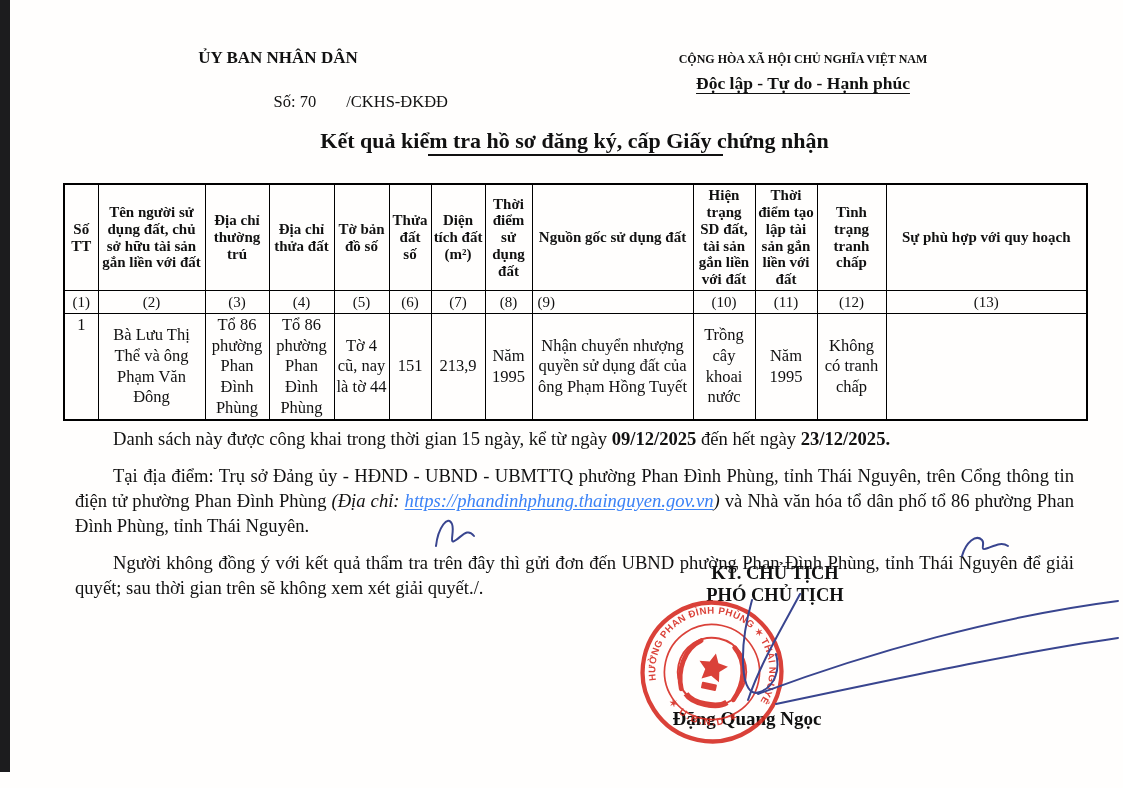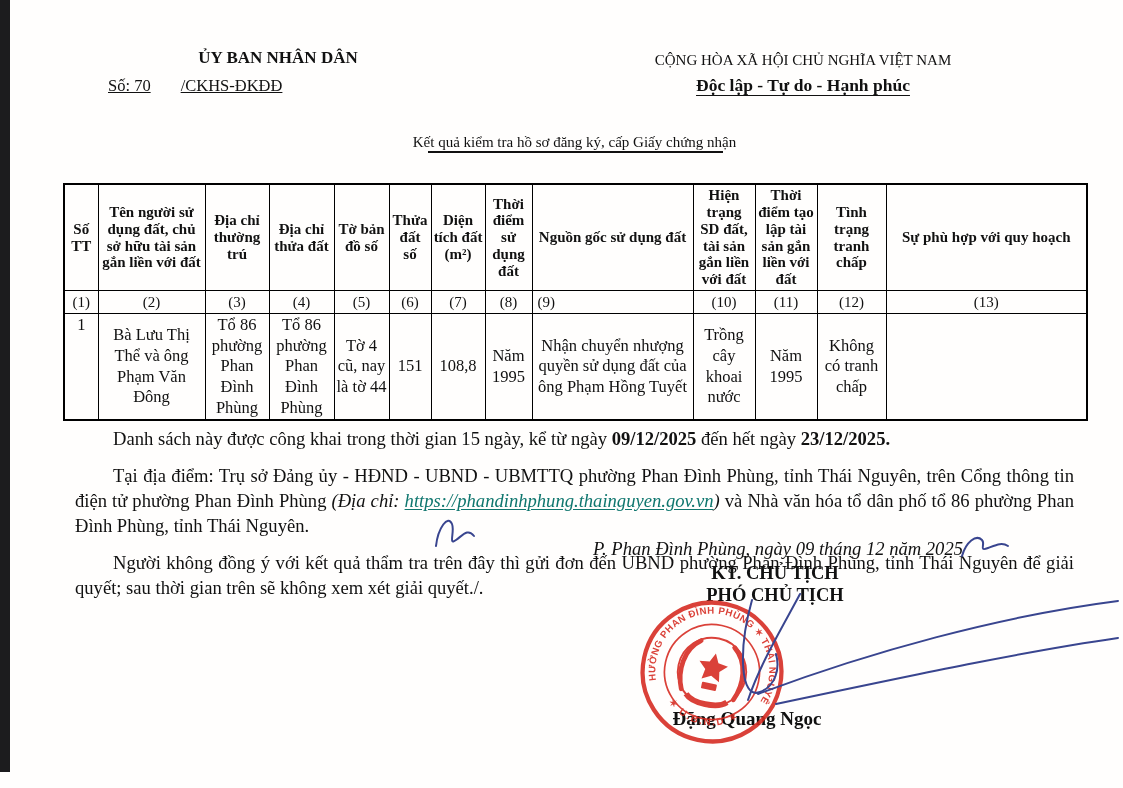--- a/index.html
+++ b/index.html
@@ -7,43 +7,43 @@
     position:relative;width:1123px;height:788px;background:#fffefd;
     font-family:"Liberation Serif","DejaVu Serif",serif;color:#111;
     overflow:hidden;
   }
   .scan-edge{position:absolute;left:0;top:0;width:10px;height:772px;background:#1c1c1e;}
   
   .hdr-left{position:absolute;left:108px;top:48px;width:340px;text-align:center;}
   .hdr-left .l1{font-weight:bold;font-size:17px;}
   .hdr-left .l2{font-weight:bold;font-size:17px;position:relative;margin-top:6px;}
   .hdr-left .l2 .part-underline{position:absolute;left:88px;bottom:-3px;width:148px;height:1.5px;background:#111;}
-  .doc-no{margin-top:8px;font-size:16.5px;display:flex;justify-content:flex-start;gap:30px;text-decoration:underline;}
+  .doc-no{margin-top:24px;font-size:16.5px;display:flex;justify-content:flex-end;gap:30px;}
   .hdr-right{position:absolute;left:568px;top:52px;width:470px;text-align:center;}
-  .hdr-right .l1{font-weight:normal;font-size:15px;}
+  .hdr-right .l1{font-weight:bold;font-size:12px;}
   .hdr-right .l2{font-weight:bold;font-size:17.5px;margin-top:6px;text-decoration:underline;text-underline-offset:4px;}
   .titles{position:absolute;left:63px;top:128px;width:1023px;text-align:center;}
   .titles .t1{font-weight:bold;font-size:20px;letter-spacing:.3px;}
-  .titles .t2{font-weight:normal;font-size:15px;margin-top:6px;position:relative;}
+  .titles .t2{font-weight:bold;font-size:22px;margin-top:0;position:relative;}
   .titles .t2 .part-underline{position:absolute;left:365px;bottom:-2px;width:295px;height:1.6px;background:#111;}
   
   table.pub{position:absolute;left:63px;top:183px;border-collapse:collapse;table-layout:fixed;width:1023px;}
   table.pub th,table.pub td{border:1px solid #000;padding:1px 2px;text-align:center;vertical-align:middle;overflow:hidden;}
   table.pub{border:2px solid #000;}
   table.pub th{font-weight:bold;font-size:15px;line-height:1.12;height:103px;}
   tr.nums td{font-size:15px;height:20px;line-height:1;}
   tr.nums td.left{text-align:left;padding-left:5px;}
   tr.data td{font-size:16.5px;line-height:1.25;height:102px;}
   tr.data td.top{vertical-align:top;}
   
   .bodytext{position:absolute;left:63px;top:414px;width:1023px;font-size:18.6px;line-height:25px;}
   .bodytext p{margin:12px;text-indent:38px;text-align:justify;}
   .b{font-weight:bold;}
   .i{font-style:italic;}
-  a.url{color:#0f766e;font-style:italic;text-decoration:underline;text-underline-offset:2px;}
+  a.url{color:#3b82f6;font-style:italic;text-decoration:underline;text-underline-offset:2px;}
   
   .dateline{position:absolute;left:588px;top:538px;width:380px;text-align:center;font-style:italic;font-size:18.6px;}
   .sig-titles{position:absolute;left:600px;top:562px;width:350px;text-align:center;font-weight:bold;font-size:18.5px;line-height:22px;}
   .signer-name{position:absolute;left:572px;top:708px;width:350px;text-align:center;font-weight:bold;font-size:19px;}
   .seal{position:absolute;left:636px;top:596px;width:152px;height:152px;opacity:.88;transform:rotate(12deg);}
   .pen{position:absolute;left:0;top:0;width:1123px;height:788px;pointer-events:none;}
 </style>
 </head>
 <body>
 
@@ -117,38 +117,37 @@
       <td>(12)</td>
       <td>(13)</td>
     </tr>
     <tr class="data">
       <td class="top">1</td>
       <td>Bà Lưu Thị Thể và ông Phạm Văn Đông</td>
       <td>Tổ 86 phường Phan Đình Phùng</td>
       <td>Tổ 86 phường Phan Đình Phùng</td>
       <td>Tờ 4 cũ, nay là tờ 44</td>
       <td>151</td>
-      <td>108,8</td>
+      <td>213,9</td>
       <td>Năm 1995</td>
       <td>Nhận chuyển nhượng quyền sử dụng đất của ông Phạm Hồng Tuyết</td>
       <td>Trồng cây khoai nước</td>
       <td>Năm 1995</td>
       <td>Không có tranh chấp</td>
       <td></td>
     </tr>
   </tbody>
     </table>
 
   <div class="bodytext">
     <p><span>Danh sách này được công khai trong thời gian 15 ngày, kể từ  ngày </span><span class="b">09/12/2025</span><span> đến hết ngày </span><span class="b">23/12/2025.</span></p>
     <p><span>Tại địa điểm: Trụ sở Đảng ủy - HĐND - UBND - UBMTTQ phường Phan Đình Phùng, tỉnh Thái Nguyên, trên Cổng thông tin điện tử phường Phan Đình Phùng </span><span class="i">(Địa chỉ: </span><a class="url" href="#">https://phandinhphung.thainguyen.gov.vn</a><span class="i">)</span><span> và Nhà văn hóa tổ dân phố tổ 86 phường Phan Đình Phùng, tỉnh Thái Nguyên.</span></p>
     <p>Người không đồng ý với kết quả thẩm tra trên đây thì gửi đơn đến UBND phường Phan Đình Phùng, tỉnh Thái Nguyên để giải quyết; sau thời gian trên sẽ không xem xét giải quyết./.</p>
   </div>
 
-  <div class="dateline">P. Phan Đình Phùng, ngày 09 tháng 12 năm 2025</div>
   <div class="sig-titles">
     <div>KT. CHỦ TỊCH</div>
     <div>PHÓ CHỦ TỊCH</div>
   </div>
   <div class="signer-name">Đặng Quang Ngọc</div>
 
   <svg class="seal" viewBox="0 0 160 160">
     <g fill="none" stroke="#d6281e">
       <circle cx="80" cy="80" r="73" stroke-width="4.5"></circle>
       <circle cx="80" cy="80" r="50" stroke-width="1.8"></circle>

